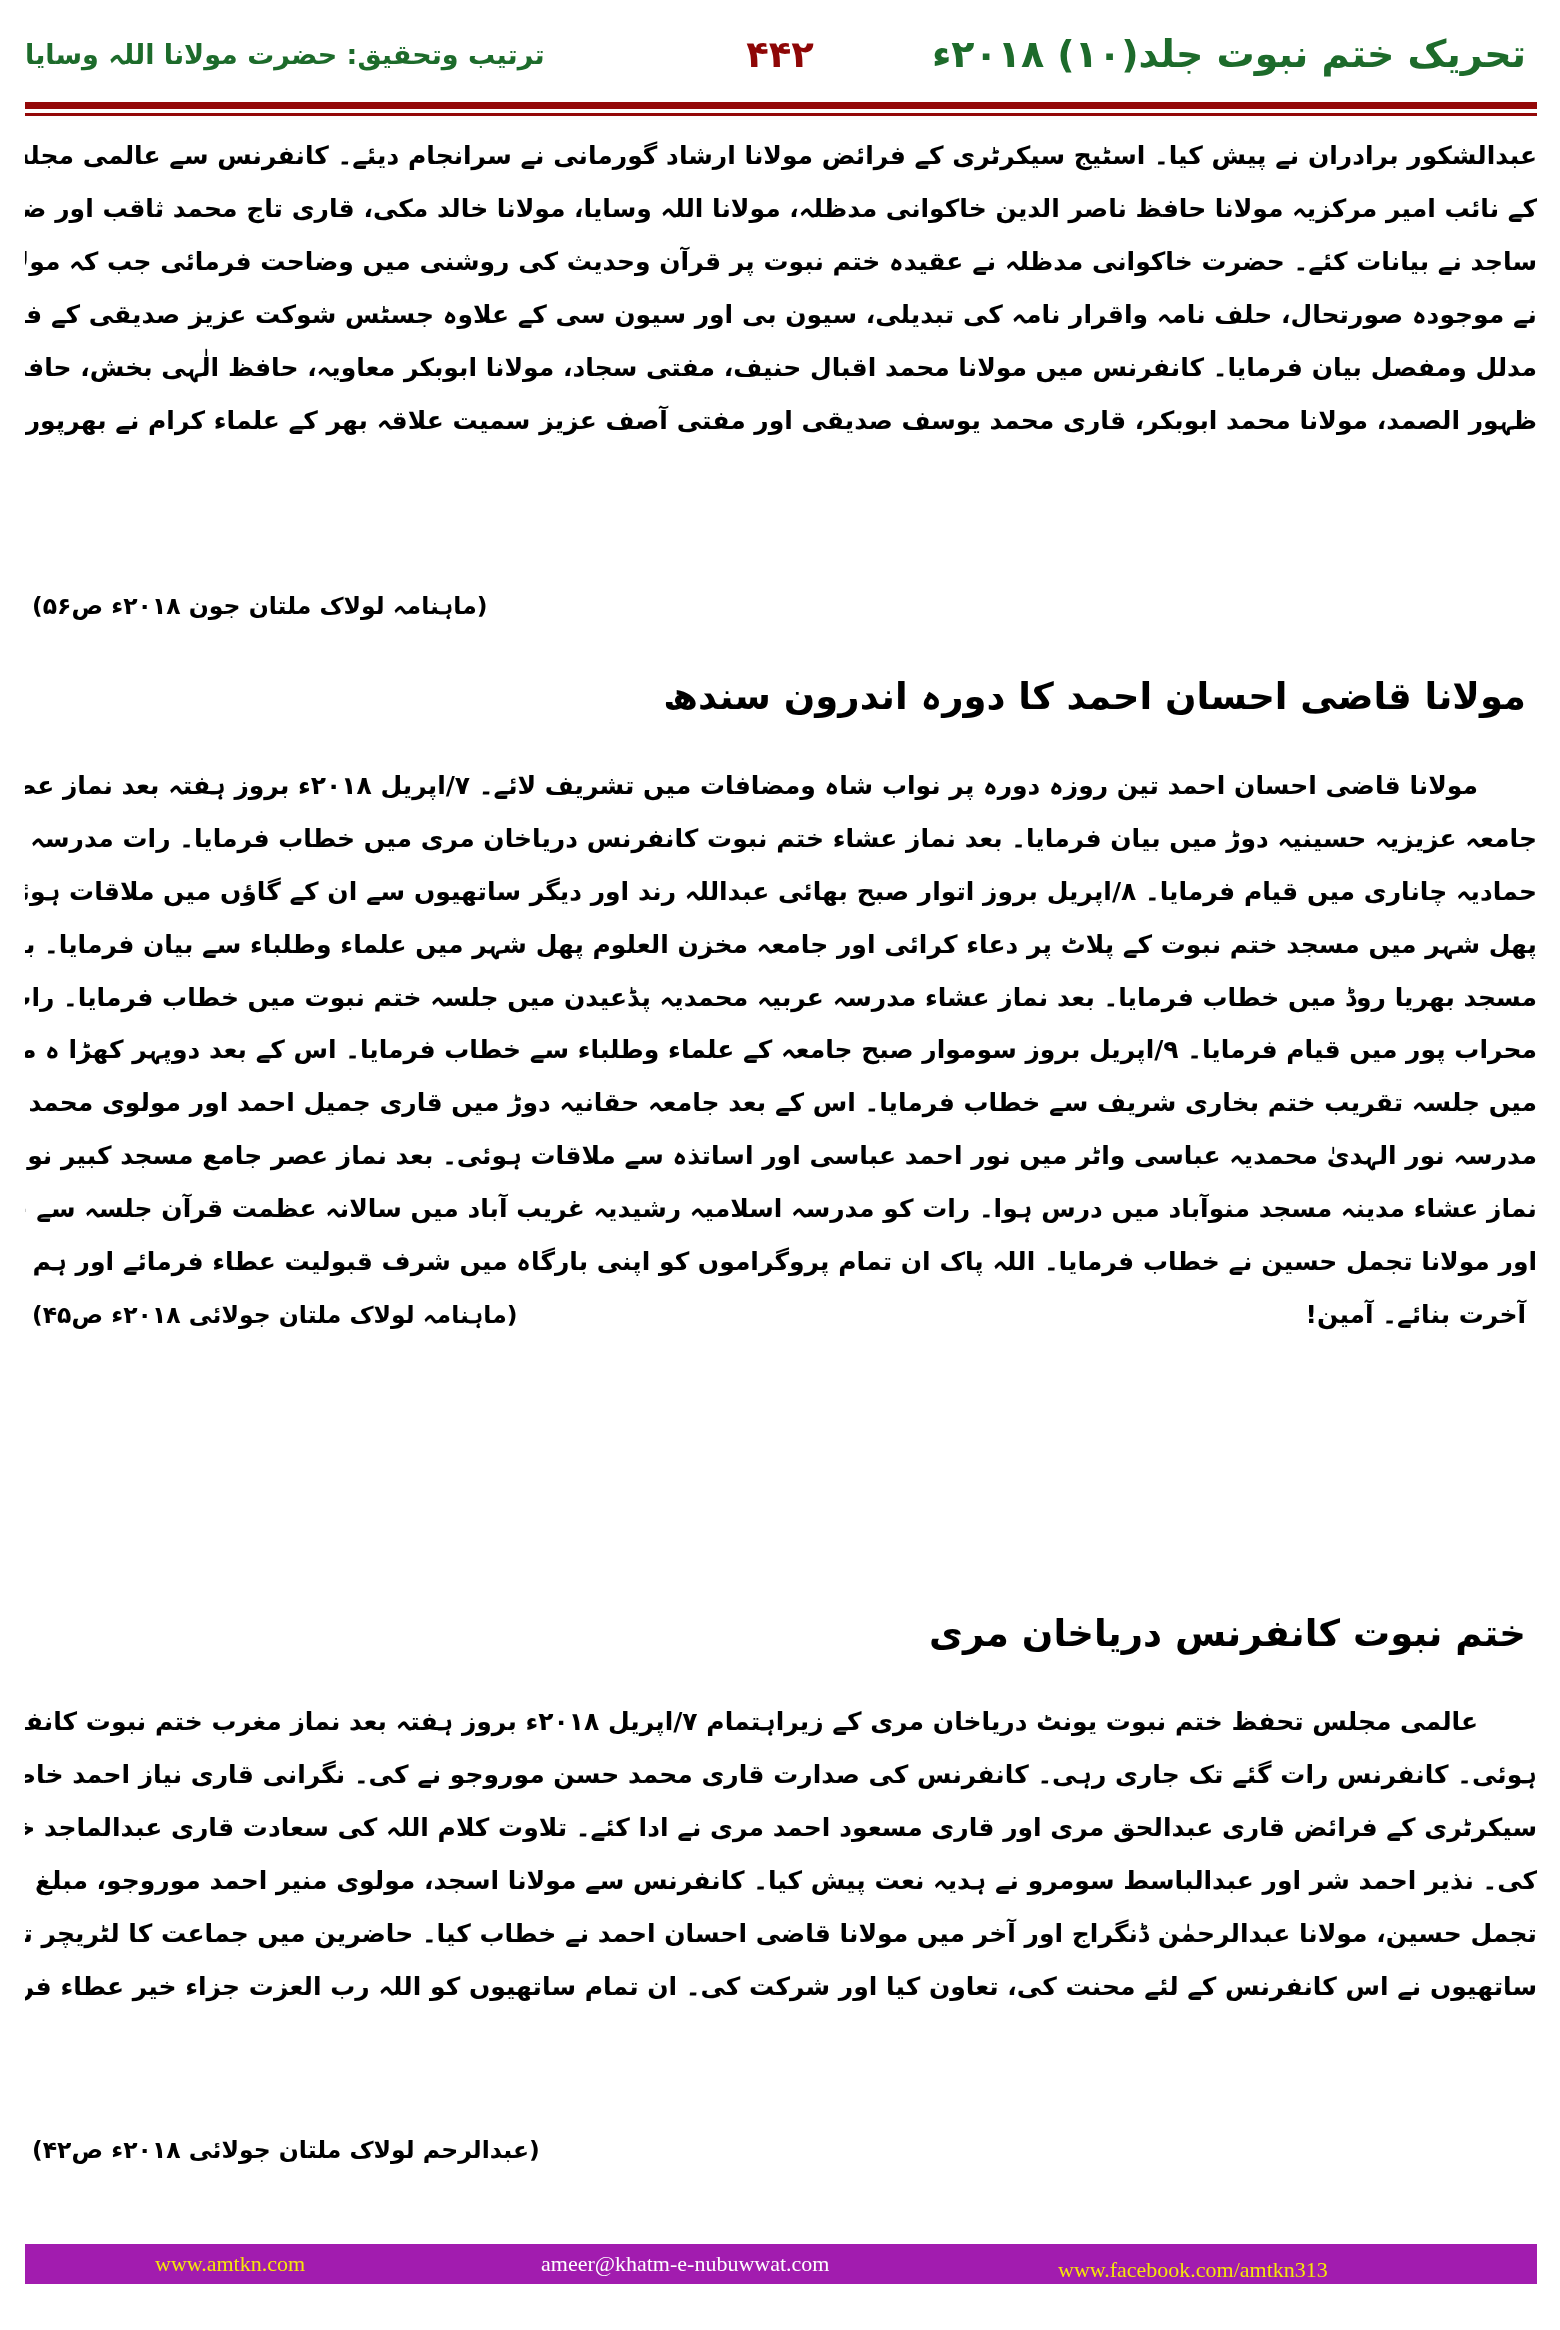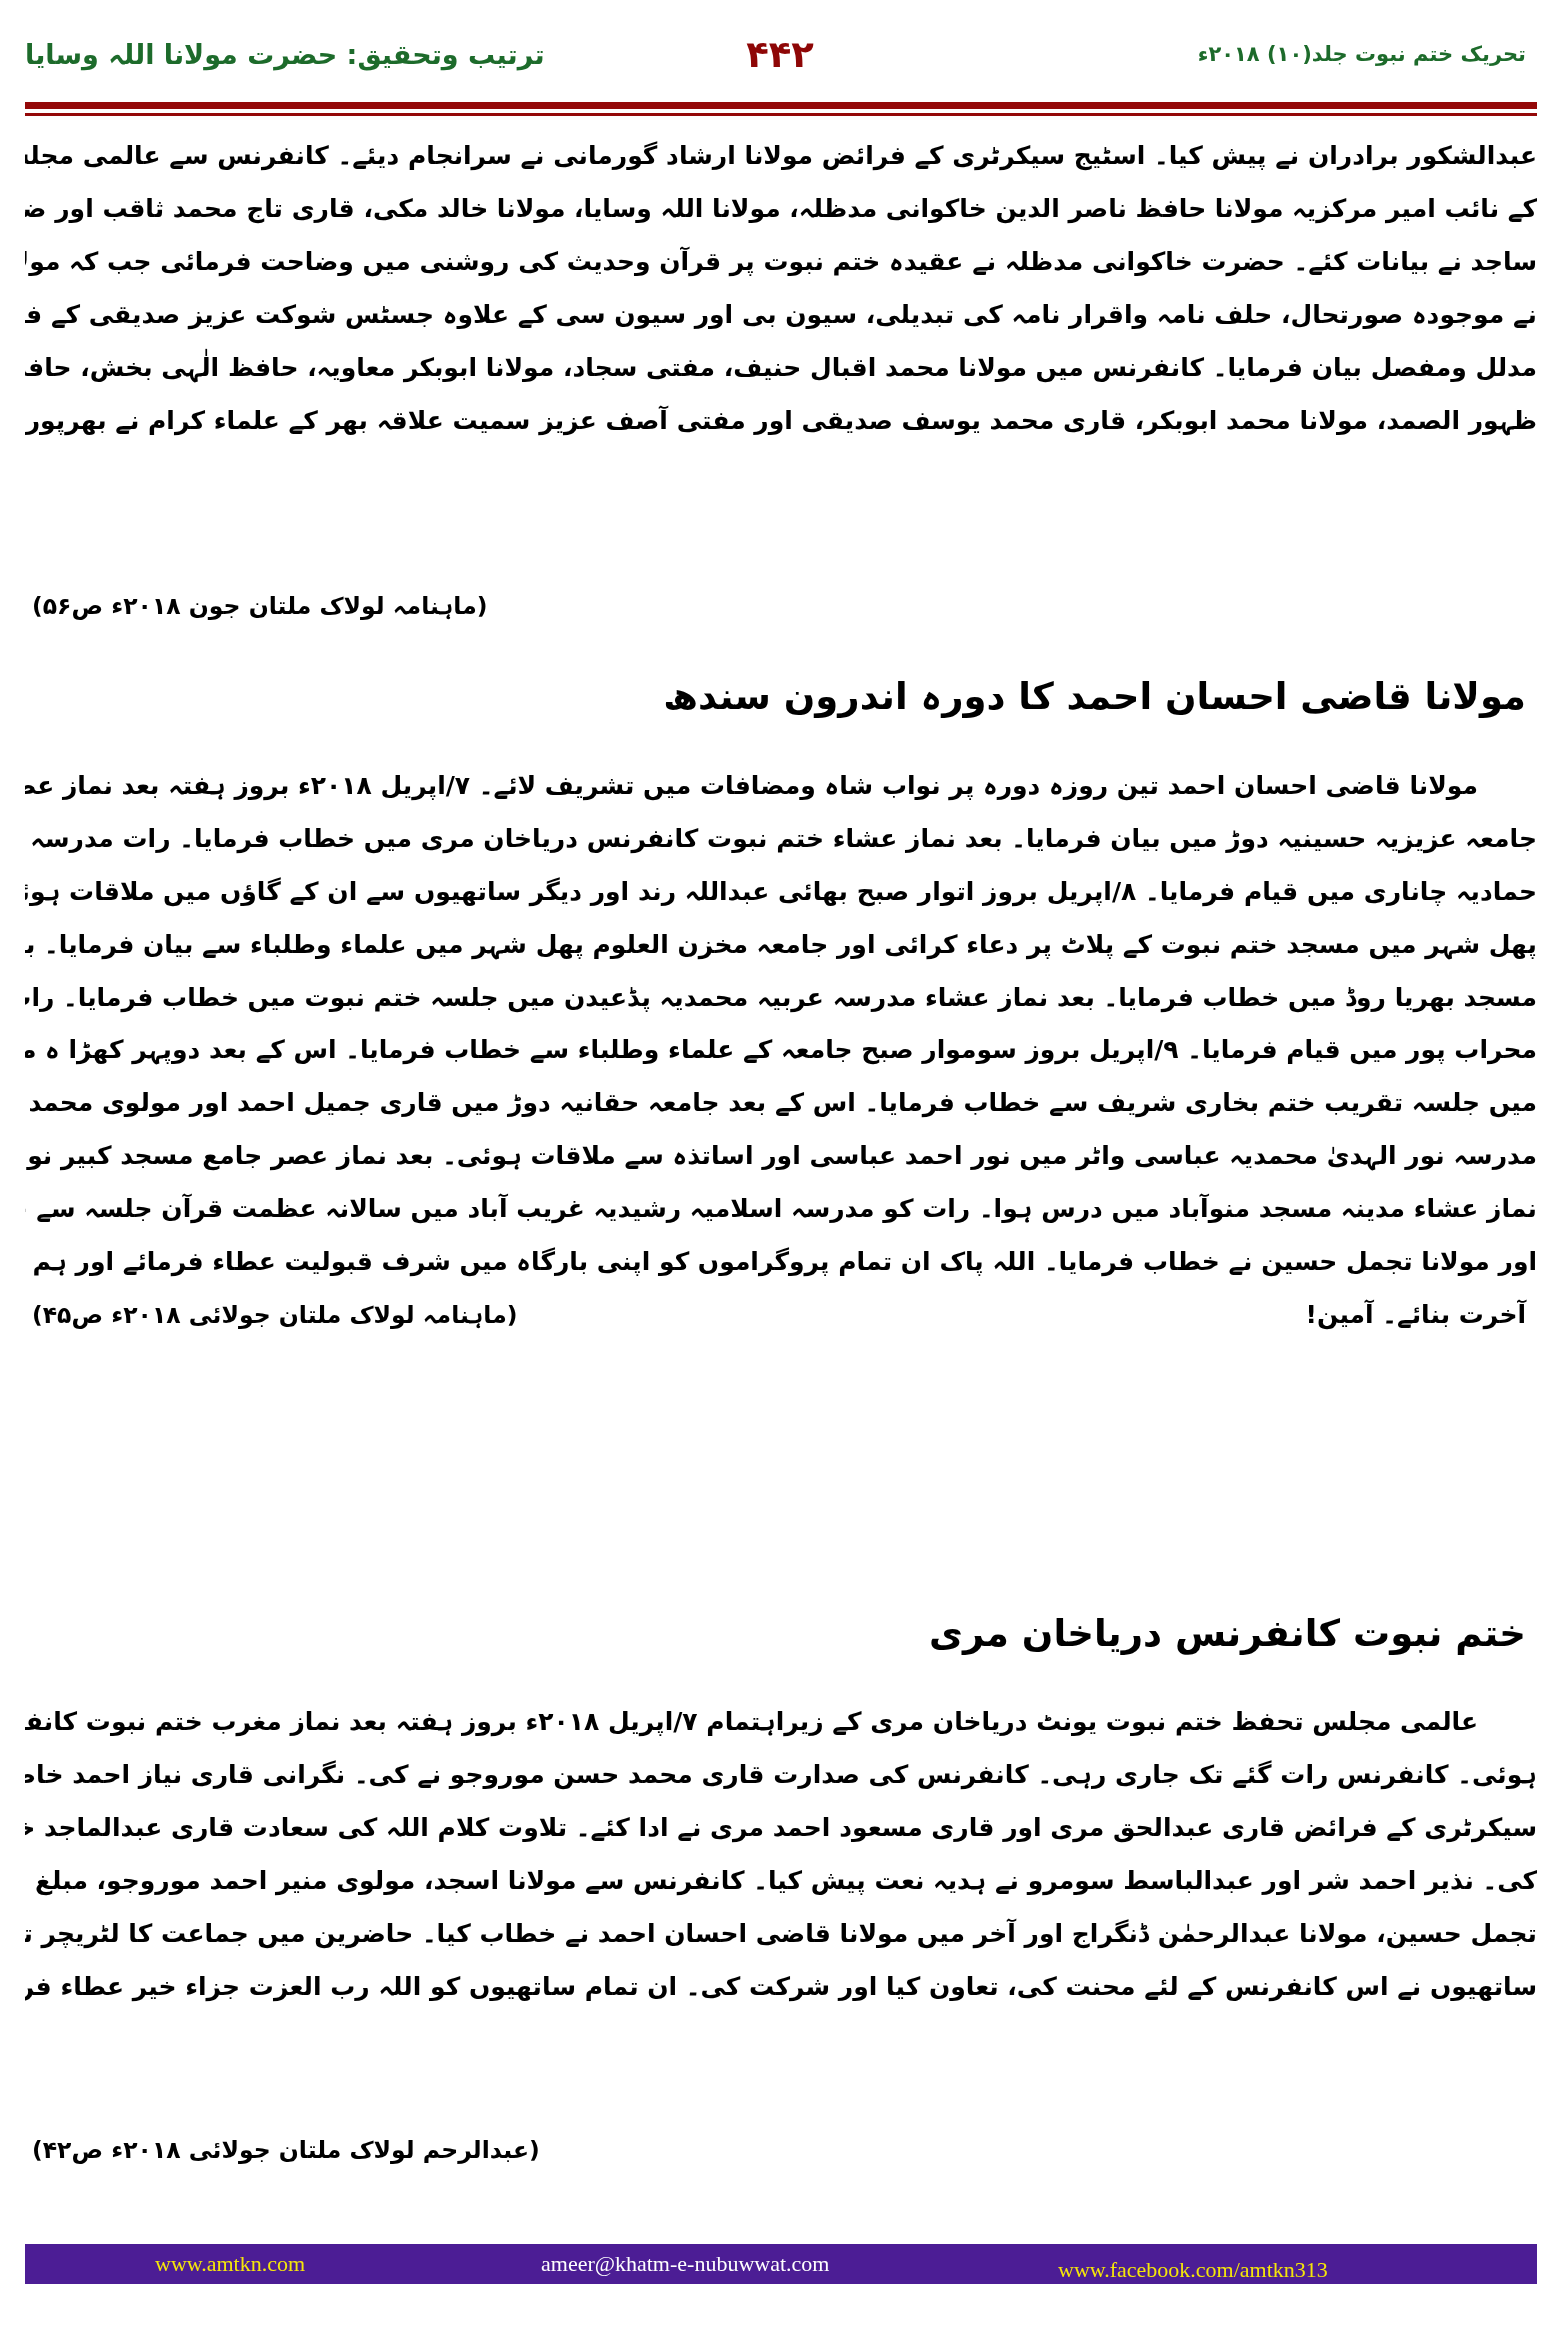--- a/index.html
+++ b/index.html
@@ -1,35 +1,35 @@
 <!DOCTYPE html>
 <html style="font-size:13.4px"><head>
 <meta charset="utf-8">
 <style>
   html, body { margin: 0; padding: 0; background: #ffffff; }
   body { width: 1560px; height: 2330px; position: relative; overflow: hidden;
          font-family: "DejaVu Sans", sans-serif; color: #000; }
   .hdr { position: absolute; top: 25px; height: 59px; line-height: 59px; font-weight: bold; }
-  .hdr-right { right: 34px; color: #1d6b2b; font-size: 21px; direction: rtl; }
+  .hdr-right { right: 34px; color: #1d6b2b; font-size: 38px; direction: rtl; }
   .hdr-left { left: 25px; color: #1d6b2b; font-size: 27px; direction: rtl; }
   .hdr-page { left: 0; right: 0; text-align: center; color: #8e0606; font-size: 37px; }
   .rule-thick { position: absolute; left: 25px; width: 1512px; top: 102px; height: 6.7px; background: #940808; }
   .rule-thin { position: absolute; left: 25px; width: 1512px; top: 113px; height: 2.5px; background: #940808; }
   .line { position: absolute; left: 25px; width: 1512px; height: 52px; line-height: 52px;
           direction: rtl; text-align: justify; text-align-last: justify; font-weight: bold;
           font-size: 25px; white-space: nowrap; overflow: hidden; }
   .line.indent { padding-right: 59px; width: 1453px; }
   .line.last { text-align-last: right; }
   .cite { position: absolute; left: 25px; height: 42px; line-height: 42px; font-size: 23.5px;
           font-weight: bold; direction: rtl; white-space: nowrap; margin-left: 7px; }
   .heading { position: absolute; right: 34px; height: 67px; line-height: 67px; font-size: 37px;
              font-weight: bold; direction: rtl; white-space: nowrap; }
   .amin { position: absolute; right: 34px; height: 52px; line-height: 52px; font-size: 25px;
           font-weight: bold; direction: rtl; }
-  .footer { position: absolute; left: 25px; width: 1512px; top: 2244px; height: 40px; background: #4c1d95;
+  .footer { position: absolute; left: 25px; width: 1512px; top: 2244px; height: 40px; background: #a21caf;
             display: flex; align-items: center; font-family: "Liberation Serif", serif; font-size: 22px; }
   .footer span { position: absolute; }
   .f1 { left: 130px; color: #f5e60a; }
   .f2 { left: 516px; color: #ffffff; }
   .f3 { left: 1033px; color: #f5e60a; margin-top: 12px; }
 </style>
 </head>
 <body>
 
 <div>

